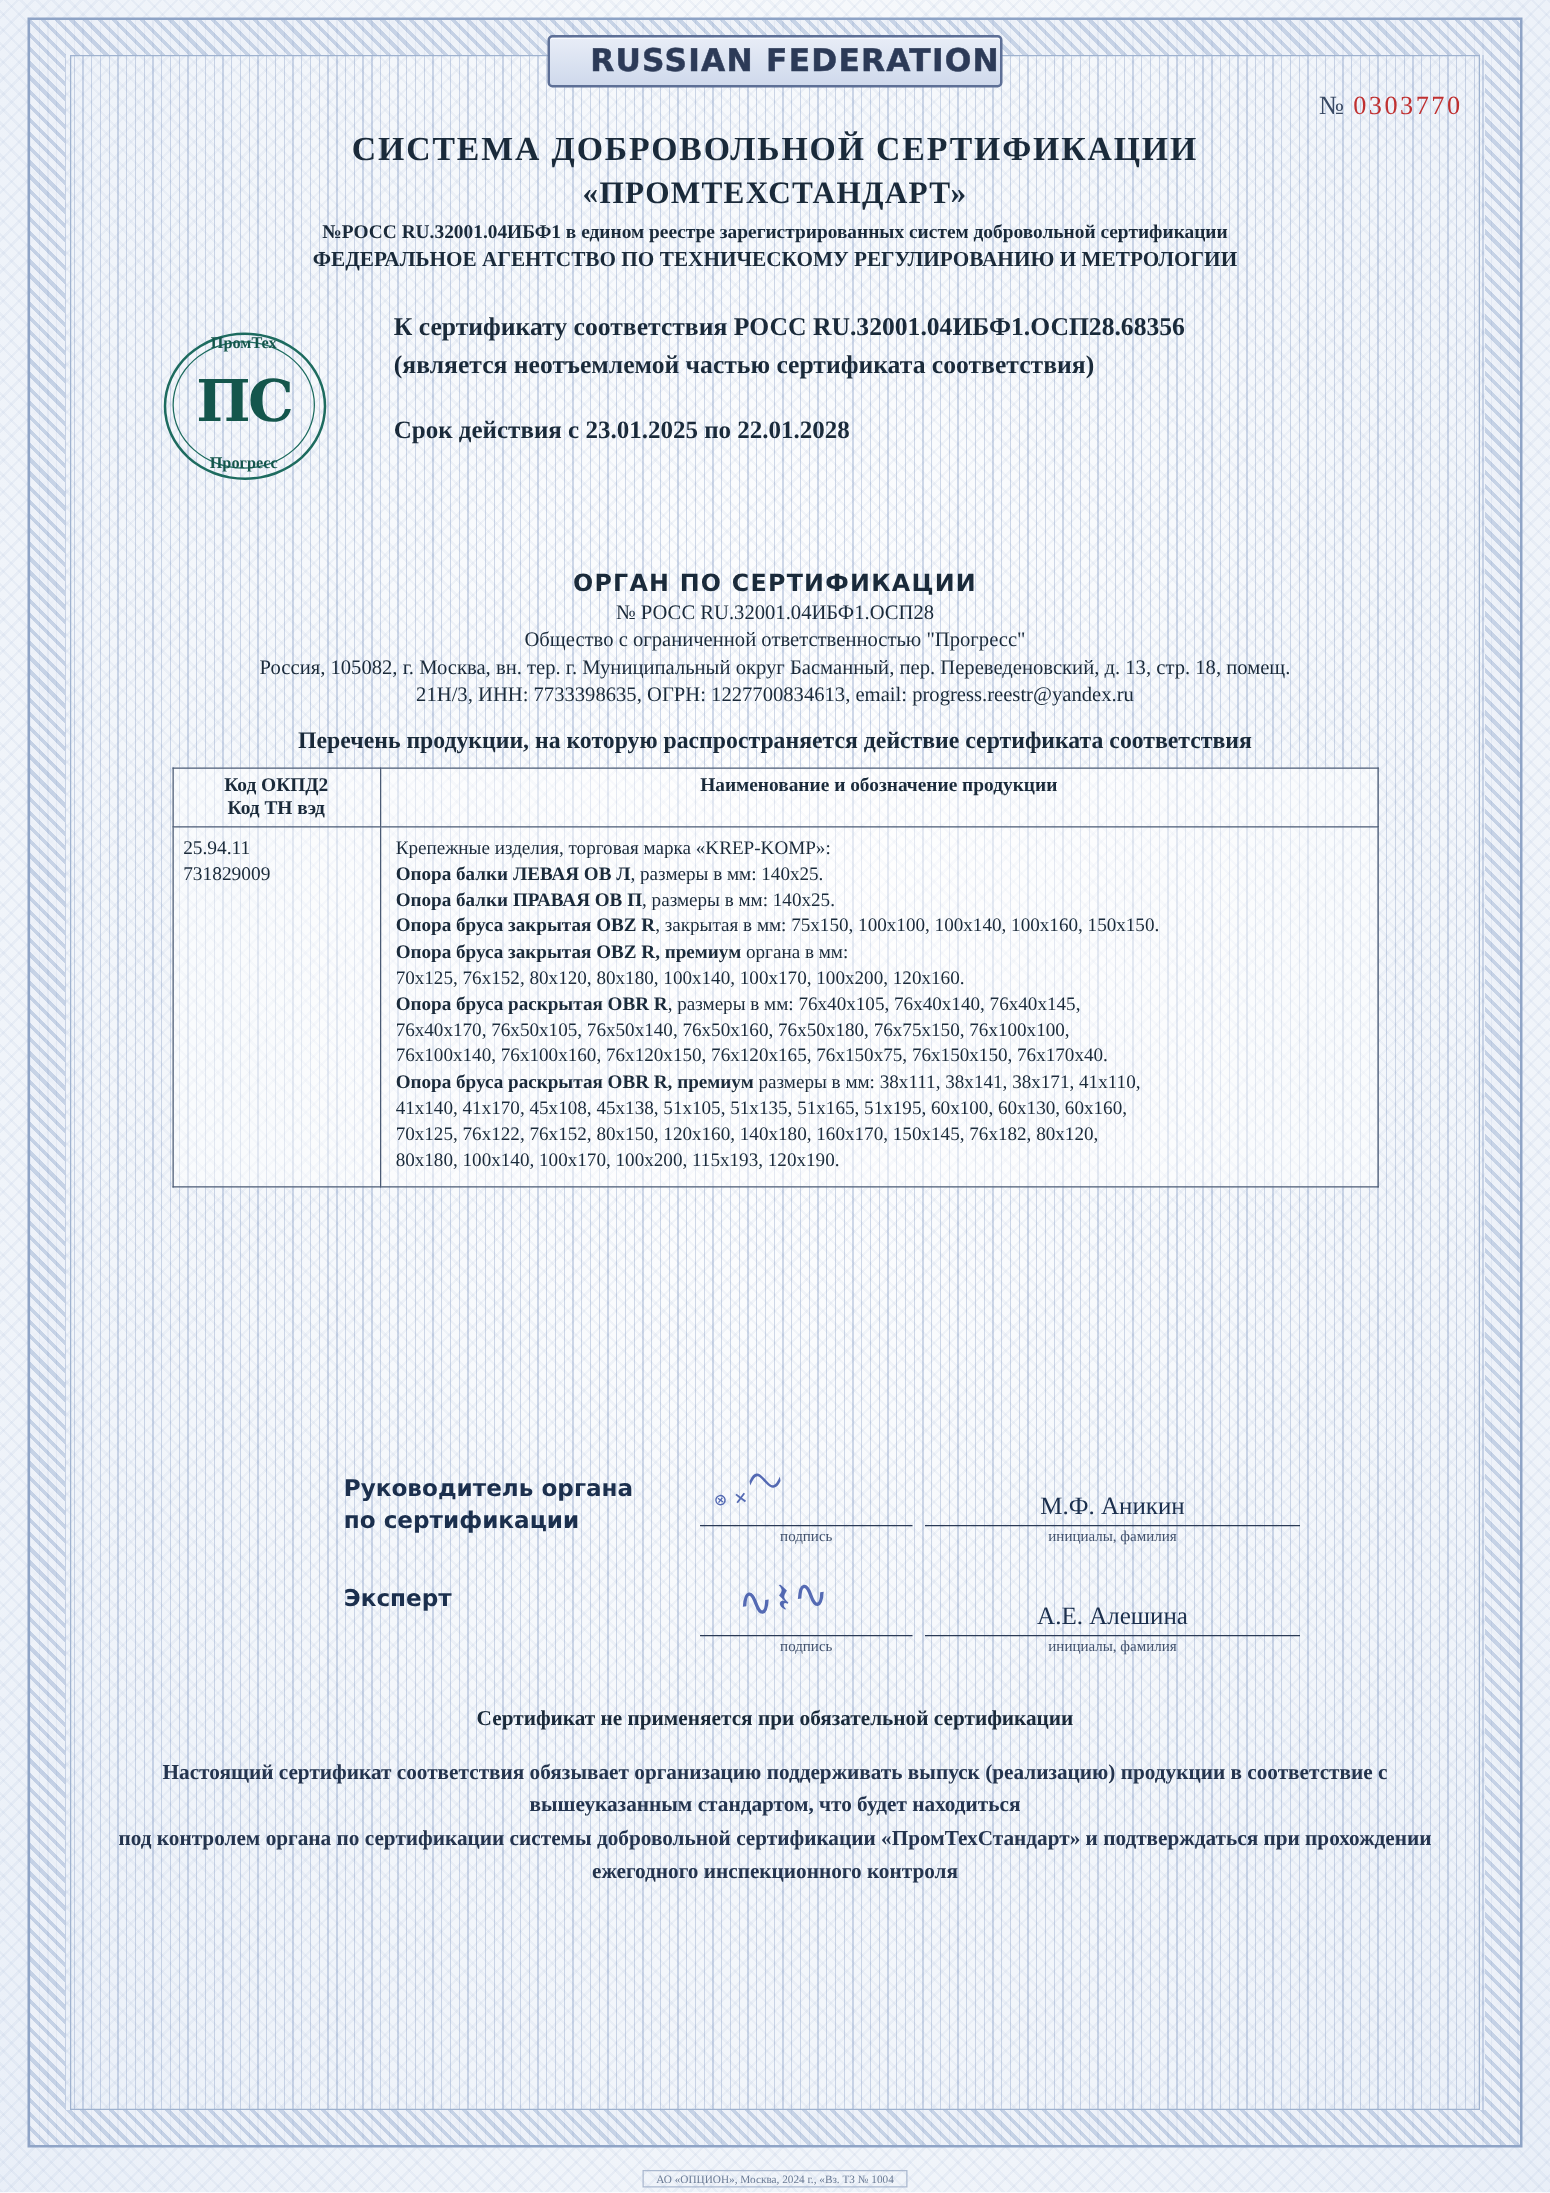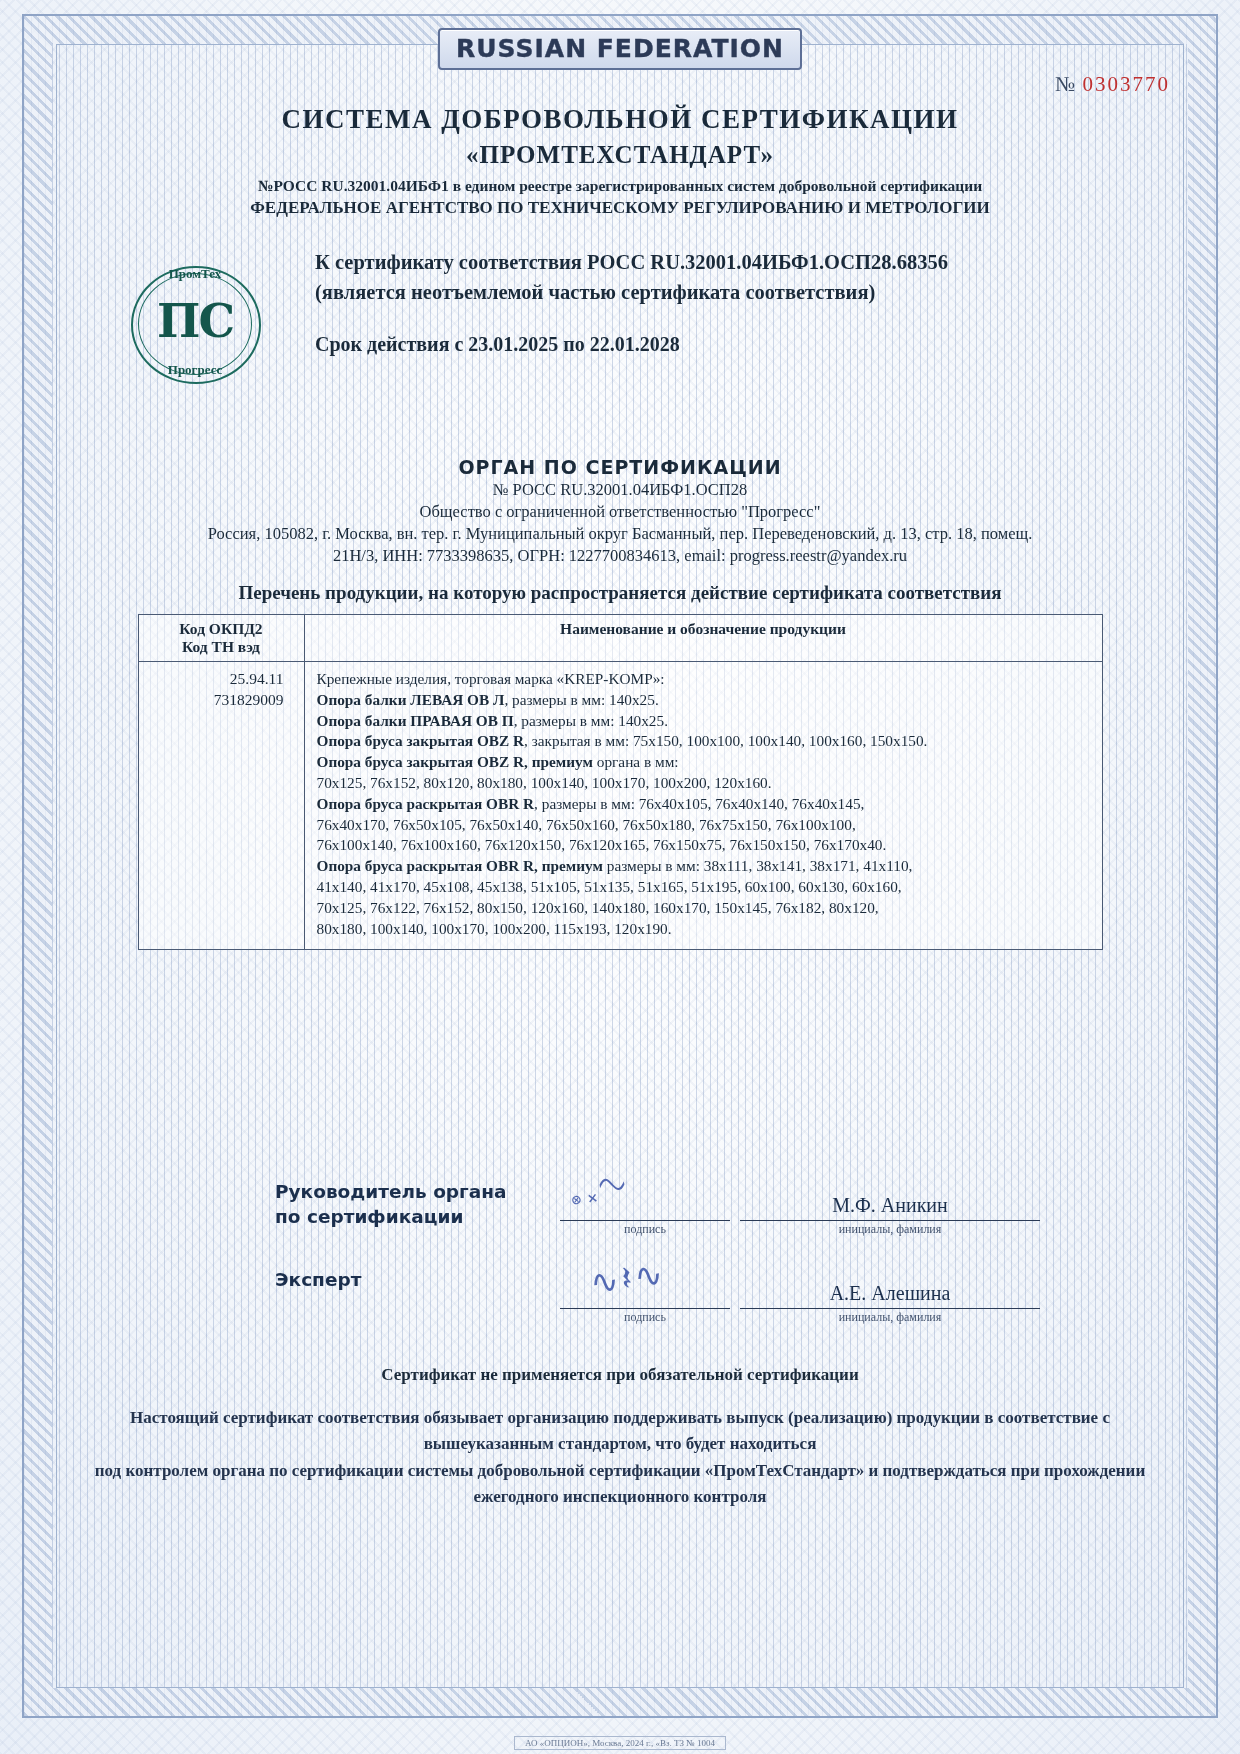--- a/index.html
+++ b/index.html
@@ -49,21 +49,21 @@
 
   .content {
     position: absolute;
     left: 70px; top: 20px; right: 70px; bottom: 60px;
   }
 
   
   .rf-banner {
     width: 360px;
     margin: 8px auto 0;
-    text-align: center;
+    text-align: right;
     border: 2px solid #5d6f96;
     border-radius: 4px;
     background: linear-gradient(#e8edf7, #cfd9ec);
     padding: 4px 0 5px;
     box-shadow: 0 1px 0 #fff inset;
   }
   .rf-banner span {
     font-family: "DejaVu Sans", sans-serif;
     font-weight: bold;
     font-size: 25px;
@@ -227,23 +227,23 @@
     border: 1px solid #4a5a74;
     vertical-align: top;
   }
   table.products th {
     font-size: 15.5px;
     font-weight: bold;
     padding: 5px 0;
   }
   th.col-code { width: 165px; }
   td.code-cell {
-    text-align: right;
+    text-align: left;
     font-size: 15.5px;
-    padding: 7px 20px;
+    padding: 7px 8px;
     line-height: 1.35;
   }
   td.name-cell {
     padding: 7px 10px 10px 12px;
     font-size: 15.3px;
     line-height: 1.36;
   }
   td.name-cell .lead { }
   td.name-cell b { font-weight: bold; }
 

